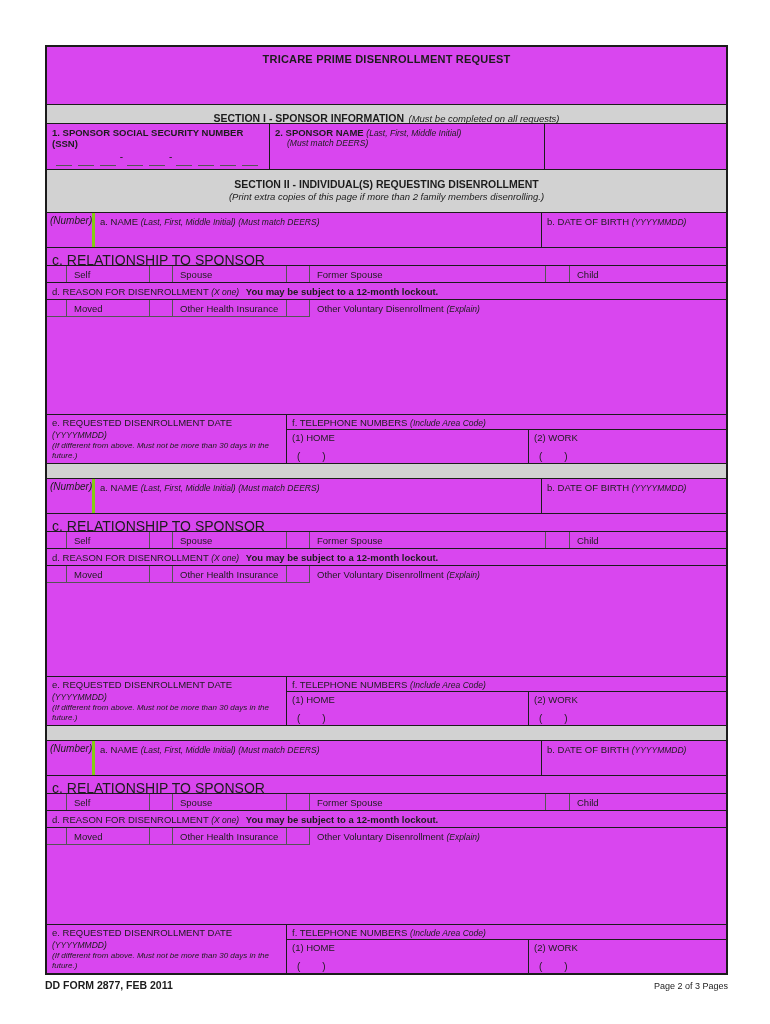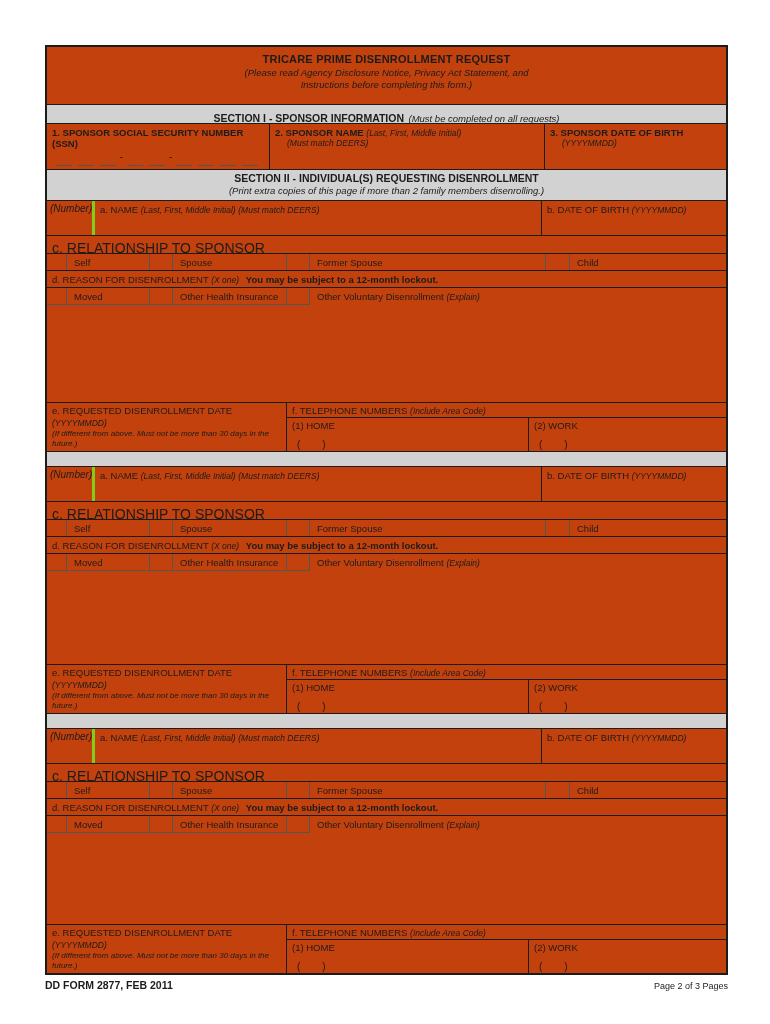--- a/index.html
+++ b/index.html
@@ -2,31 +2,31 @@
 <html><head>
 <meta charset="utf-8">
 <style>
   * { box-sizing: border-box; margin: 0; padding: 0; }
   html, body { background: #ffffff; }
   body { font-family: "Liberation Sans", "DejaVu Sans", sans-serif; color: #1c1c1c; }
   .canvas { position: relative; width: 770px; height: 1024px; background: #ffffff; overflow: hidden; }
 
   .form-table {
     position: absolute; left: 45px; top: 45px; width: 683px; height: 930px;
-    border: 2px solid #1c1c1c; display: flex; flex-direction: column; background: #c2410c;
+    border: 2px solid #1c1c1c; display: flex; flex-direction: column; background: #d946ef;
   }
 
   
   .r-title { height: 58px; border-bottom: 1px solid #1c1c1c; text-align: center; padding-top: 6px; }
   .form-title { font-size: 11px; font-weight: bold; letter-spacing: .2px; }
   .form-sub { font-size: 9.5px; font-style: italic; line-height: 1.3; margin-top: 2px; }
 
   .secbar { background: #d2d2d2; border-bottom: 1px solid #1c1c1c; text-align: center; }
   .sec1 { height: 19px; padding-top: 3px; }
-  .sec2 { height: 31px; padding-top: 2px; line-height: 1.25; }
+  .sec2 { height: 43px; padding-top: 8px; line-height: 1.25; }
   .sec-title { font-weight: bold; font-size: 10.5px; }
   .sec-note { font-style: italic; font-size: 9.5px; }
 
   
   .r-sponsor { height: 46px; border-bottom: 1px solid #1c1c1c; display: flex; }
   .cell { position: relative; padding: 3px 5px; }
   .c-ssn  { width: 223px; border-right: 1px solid #1c1c1c; }
   .c-sname{ width: 275px; border-right: 1px solid #1c1c1c; }
   .c-sdob { flex: 1; }
   .blabel { font-size: 9.5px; font-weight: bold; line-height: 1.2; }
@@ -89,24 +89,20 @@
   .f-page { font-size: 9px; }
 </style>
 </head>
 <body>
 
 <div class="canvas">
   <div class="form-table">
 
     <div class="r-title">
       <div class="form-title">TRICARE PRIME DISENROLLMENT REQUEST</div>
-      <div class="form-sub">
-        <div>(Please read Agency Disclosure Notice, Privacy Act Statement, and</div>
-        <div>Instructions before completing this form.)</div>
-      </div>
     </div>
 
     <div class="secbar sec1">
       <span class="sec-title">SECTION I - SPONSOR INFORMATION</span>
       <span class="sec-note">(Must be completed on all requests)</span>
     </div>
 
     <div class="r-sponsor">
       <div class="cell c-ssn">
         <div class="blabel">1. SPONSOR SOCIAL SECURITY NUMBER (SSN)</div>
@@ -123,24 +119,20 @@
           <span class="ssn-blank"></span>
           <span class="ssn-blank"></span>
         </div>
       </div>
       <div class="cell c-sname">
         <div class="blabel">
           <span>2. SPONSOR NAME</span>
           <span class="inote">(Last, First, Middle Initial)</span>
         </div>
         <div class="inote indent">(Must match DEERS)</div>
-      </div>
-      <div class="cell c-sdob">
-        <div class="blabel">3. SPONSOR DATE OF BIRTH</div>
-        <div class="inote indent">(YYYYMMDD)</div>
       </div>
     </div>
 
     <div class="secbar sec2">
       <div class="sec-title">SECTION II - INDIVIDUAL(S) REQUESTING DISENROLLMENT</div>
       <div class="sec-note">(Print extra copies of this page if more than 2 family members disenrolling.)</div>
     </div>
 
     <div id="members" style="display:contents">
   <div class="mb mb-0">

